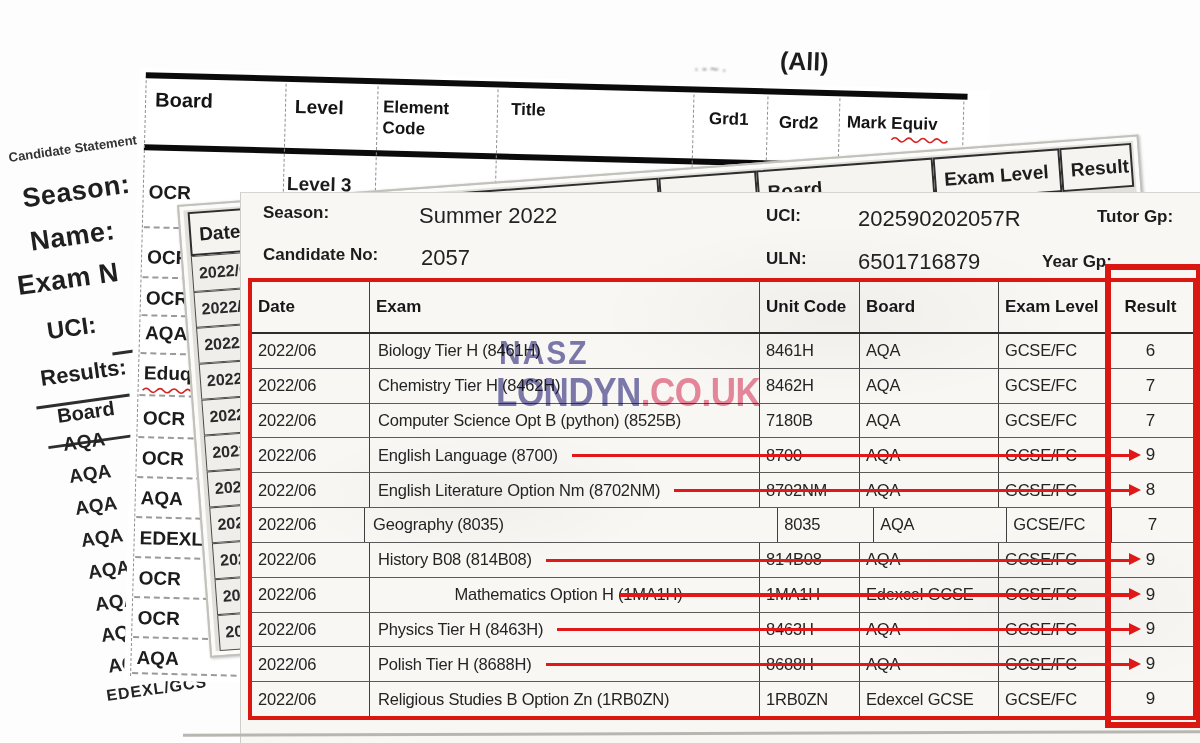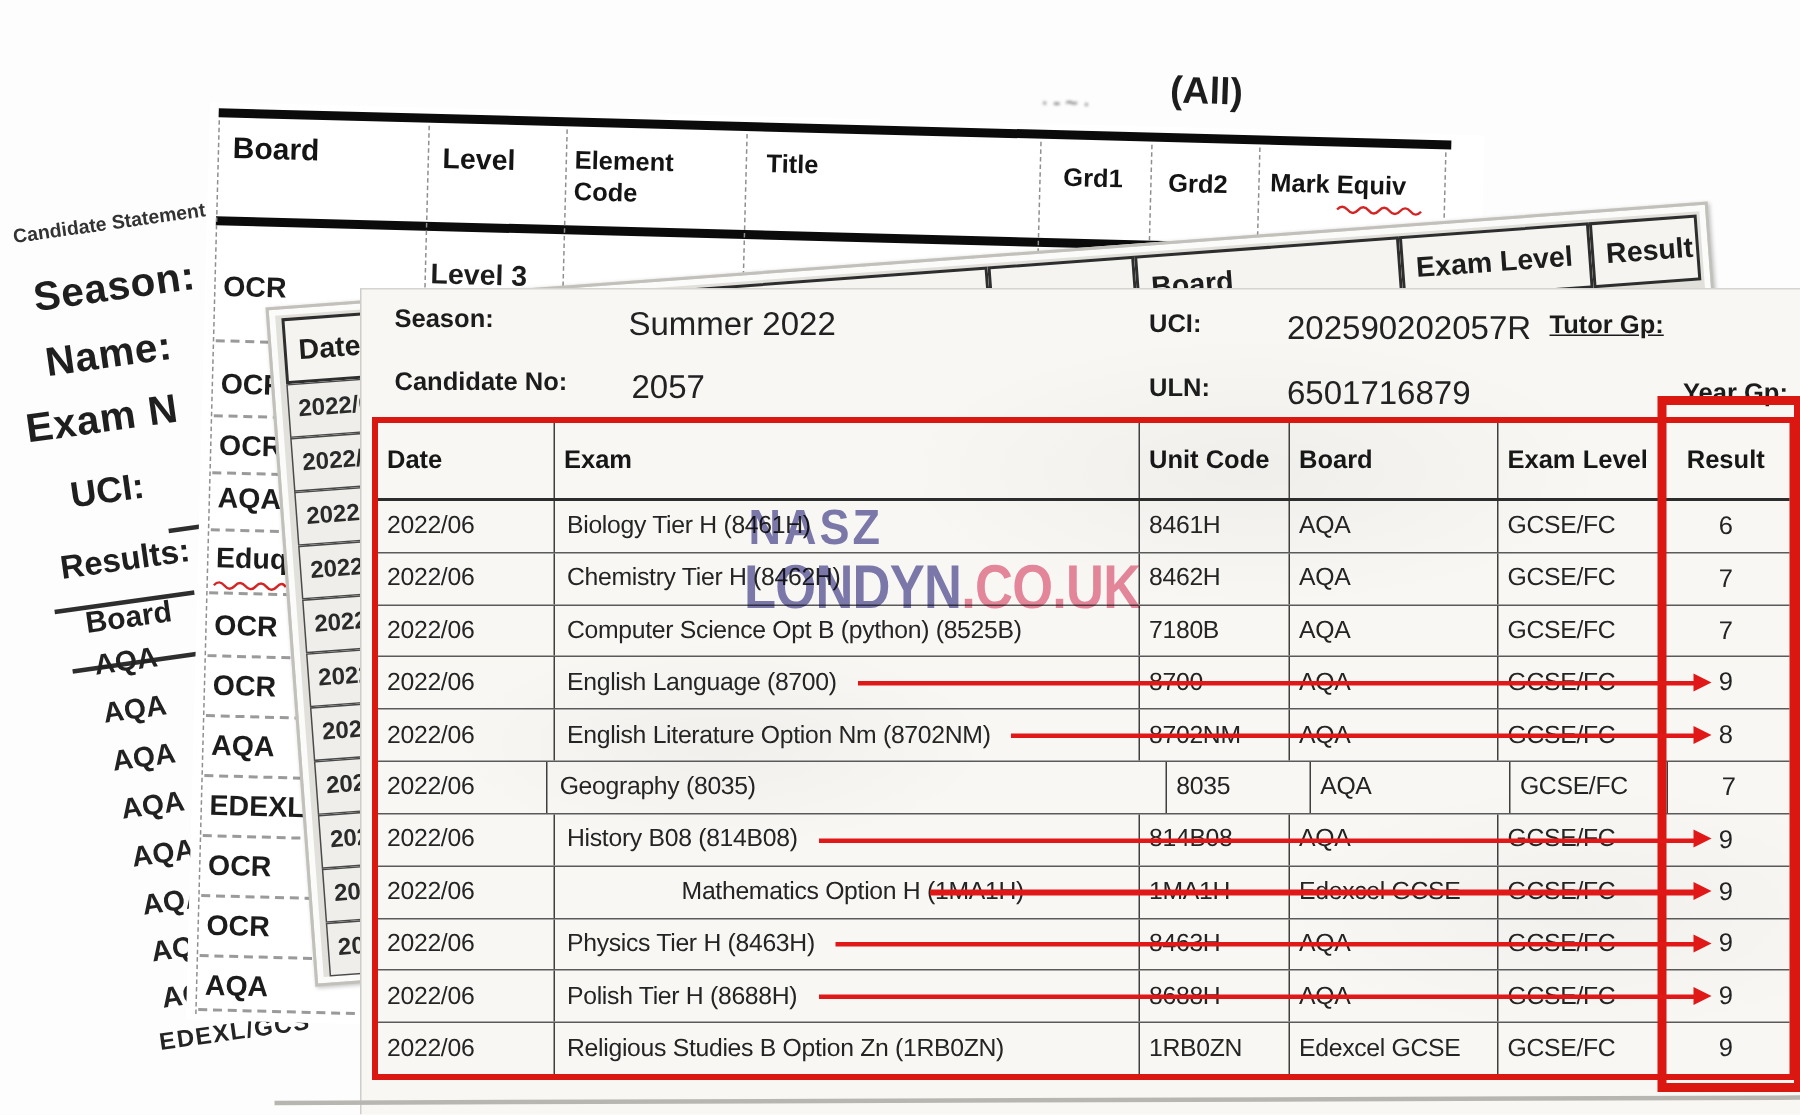--- a/index.html
+++ b/index.html
@@ -167,24 +167,24 @@
       </div>
   </div>
 
   <div id="frontdoc">
     <div class="fd-label" style="left:22px;top:10px;">Season:</div>
     <div class="fd-value" style="left:178px;top:10px;">Summer 2022</div>
     <div class="fd-label" style="left:22px;top:52px;">Candidate No:</div>
     <div class="fd-value" style="left:180px;top:52px;">2057</div>
     <div class="fd-label" style="left:525px;top:13px;">UCI:</div>
     <div class="fd-value" style="left:617px;top:13px;">202590202057R</div>
-    <div class="fd-label" style="left:792px;top:14px;text-decoration:underline;">Tutor Gp:</div>
+    <div class="fd-label" style="left:856px;top:14px;">Tutor Gp:</div>
     <div class="fd-label" style="left:525px;top:56px;">ULN:</div>
     <div class="fd-value" style="left:617px;top:56px;">6501716879</div>
-    <div class="fd-label" style="left:881px;top:59px;">Year Gp:</div>
+    <div class="fd-label" style="left:801px;top:59px;">Year Gp:</div>
 
     <div id="ftable">
       <div id="ftable-head">
           <div class="fh-cell" style="width: 117px;">Date</div>
           <div class="fh-cell" style="width: 390px;">Exam</div>
           <div class="fh-cell" style="width: 100px;">Unit Code</div>
           <div class="fh-cell" style="width: 139px;">Board</div>
           <div class="fh-cell" style="width: 109px;">Exam Level</div>
           <div class="fh-cell" style="width: 86px; text-align: center; padding-left: 0px;">Result</div>
         </div>

